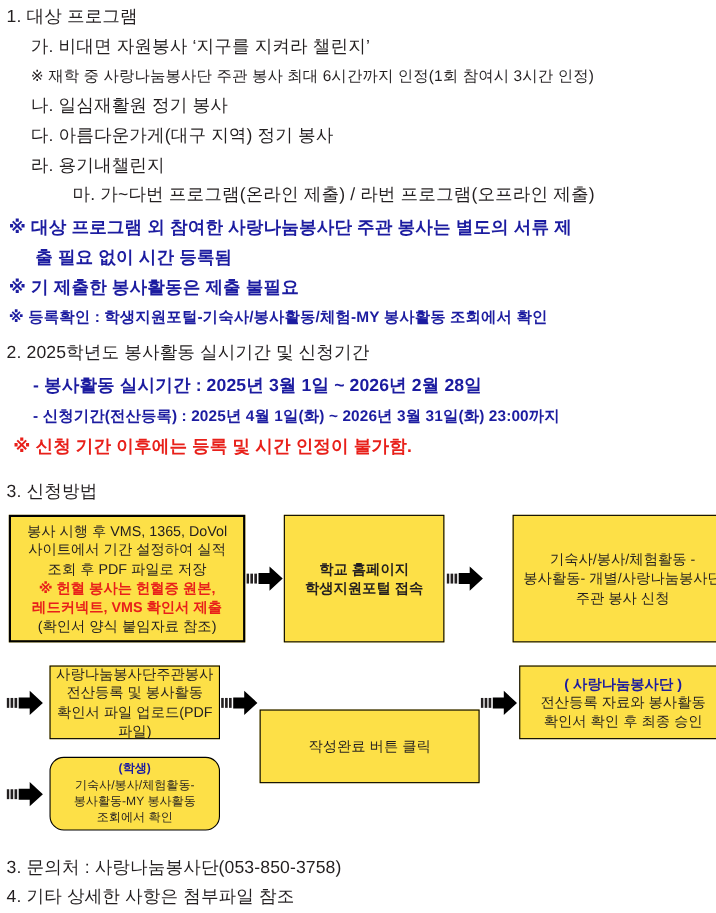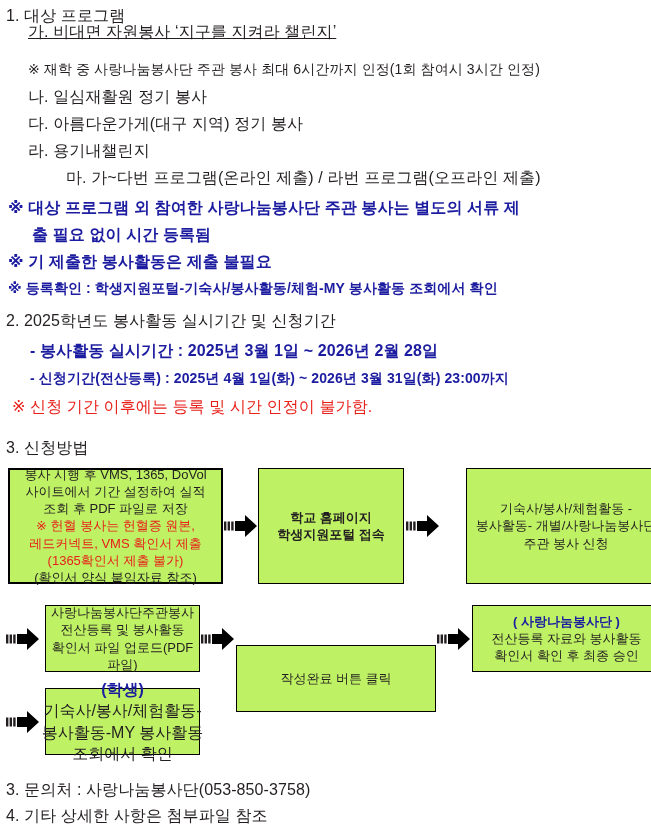--- a/index.html
+++ b/index.html
@@ -25,29 +25,29 @@
   .line {
     position: absolute;
     white-space: nowrap;
     font-size: 16px;
     line-height: 1;
     letter-spacing: 0.1px;
   }
   .lvl1 { left: 6px; }
   .lvl2 { left: 28px; }
   .blue { color: #1c1ca0; font-weight: bold; }
-  .red { color: #e8201a; font-weight: normal; }
+  .red { color: #e8201a; font-weight: bold; }
   .bold { font-weight: bold; }
 
   
   .fc-box {
     position: absolute;
     box-sizing: border-box;
     border: 1.6px solid #000000;
-    background: #bef264;
+    background: #fde047;
     display: flex;
     flex-direction: column;
     align-items: center;
     justify-content: center;
     text-align: center;
     font-size: 13px;
     line-height: 1.33;
     color: #231f20;
     padding: 2px 3px;
   }
@@ -62,21 +62,21 @@
   }
   .arrow svg { display: block; }
 </style>
 </head>
 <body>
 
 <div class="page">
 
   <div class="line lvl1" style="top:8px;">1. 대상 프로그램</div>
 
-  <div class="line lvl2" style="top:24px;text-decoration:underline;">가. 비대면 자원봉사 ‘지구를 지켜라 챌린지’</div>
+  <div class="line lvl2" style="top:35px;">가. 비대면 자원봉사 ‘지구를 지켜라 챌린지’</div>
   <div class="line lvl2" style="top:62px; font-size:14px;">※ 재학 중 사랑나눔봉사단 주관 봉사 최대 6시간까지 인정(1회 참여시 3시간 인정)</div>
   <div class="line lvl2" style="top:89px;">나. 일심재활원 정기 봉사</div>
   <div class="line lvl2" style="top:116px;">다. 아름다운가게(대구 지역) 정기 봉사</div>
   <div class="line lvl2" style="top:143px;">라. 용기내챌린지</div>
   <div class="line lvl2" style="top:170px;margin-left:38px;">마. 가~다번 프로그램(온라인 제출) / 라번 프로그램(오프라인 제출)</div>
 
   <div class="line lvl1 blue" style="top:200px; left:8px;">※ 대상 프로그램 외 참여한 사랑나눔봉사단 주관 봉사는 별도의 서류 제</div>
   <div class="line blue" style="top:227px; left:32px;">출 필요 없이 시간 등록됨</div>
   <div class="line blue" style="top:254px; left:8px;">※ 기 제출한 봉사활동은 제출 불필요</div>
   <div class="line blue" style="top:281px; left:8px; font-size:14px;">※ 등록확인 : 학생지원포털-기숙사/봉사활동/체험-MY 봉사활동 조회에서 확인</div>
@@ -87,21 +87,20 @@
   <div class="line red" style="top:399px; left:12px;">※ 신청 기간 이후에는 등록 및 시간 인정이 불가함.</div>
 
   <div class="line" style="top:440px; left:6px;">3. 신청방법</div>
 
   <div class="fc-box heavy" style="left:8px; top:468px; width:215px; height:116px;">
     <span>봉사 시행 후 VMS, 1365, DoVol</span>
     <span>사이트에서 기간 설정하여 실적</span>
     <span>조회 후 PDF 파일로 저장</span>
     <span class="red">※ 헌혈 봉사는 헌혈증 원본,</span>
     <span class="red">레드커넥트, VMS 확인서 제출</span>
-    <span class="red">(1365확인서 제출 불가)</span>
     <span>(확인서 양식 붙임자료 참조)</span>
   </div>
 
   <div class="arrow" style="left:224px; top:513px;">
     <svg width="34" height="26" viewBox="0 0 34 26" xmlns="http://www.w3.org/2000/svg">
       <rect x="0" y="8.5" width="2.4" height="9" fill="#231f20"></rect>
       <rect x="3.6" y="8.5" width="2.4" height="9" fill="#231f20"></rect>
       <rect x="7.2" y="8.5" width="2.4" height="9" fill="#231f20"></rect>
       <path d="M11 8 L21 8 L21 2 L33 13 L21 24 L21 18 L11 18 Z" fill="#000000"></path>
     </svg>
@@ -173,21 +172,21 @@
 
   <div class="arrow" style="left:6px; top:709px;">
     <svg width="34" height="26" viewBox="0 0 34 26" xmlns="http://www.w3.org/2000/svg">
       <rect x="0" y="8.5" width="2.4" height="9" fill="#231f20"></rect>
       <rect x="3.6" y="8.5" width="2.4" height="9" fill="#231f20"></rect>
       <rect x="7.2" y="8.5" width="2.4" height="9" fill="#231f20"></rect>
       <path d="M11 8 L21 8 L21 2 L33 13 L21 24 L21 18 L11 18 Z" fill="#000000"></path>
     </svg>
   </div>
 
-  <div class="fc-box" style="left:45px; top:688px; width:155px; height:67px; font-size:16px;">
+  <div class="fc-box" style="left:45px; top:688px; width:155px; height:67px; font-size:11px;border-radius:13px;">
     <span class="blue">(학생)</span>
     <span>기숙사/봉사/체험활동-</span>
     <span>봉사활동-MY 봉사활동</span>
     <span>조회에서 확인</span>
   </div>
 
   <div class="line" style="top:782px; left:6px;">3. 문의처  : 사랑나눔봉사단(053-850-3758)</div>
   <div class="line" style="top:808px; left:6px;">4. 기타 상세한 사항은 첨부파일 참조</div>
 
 </div>

